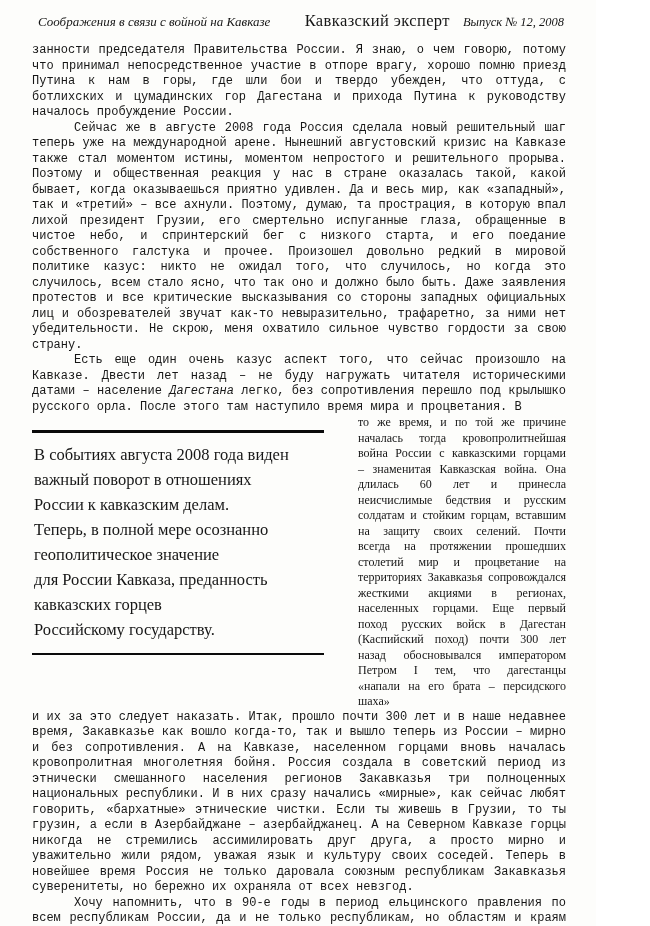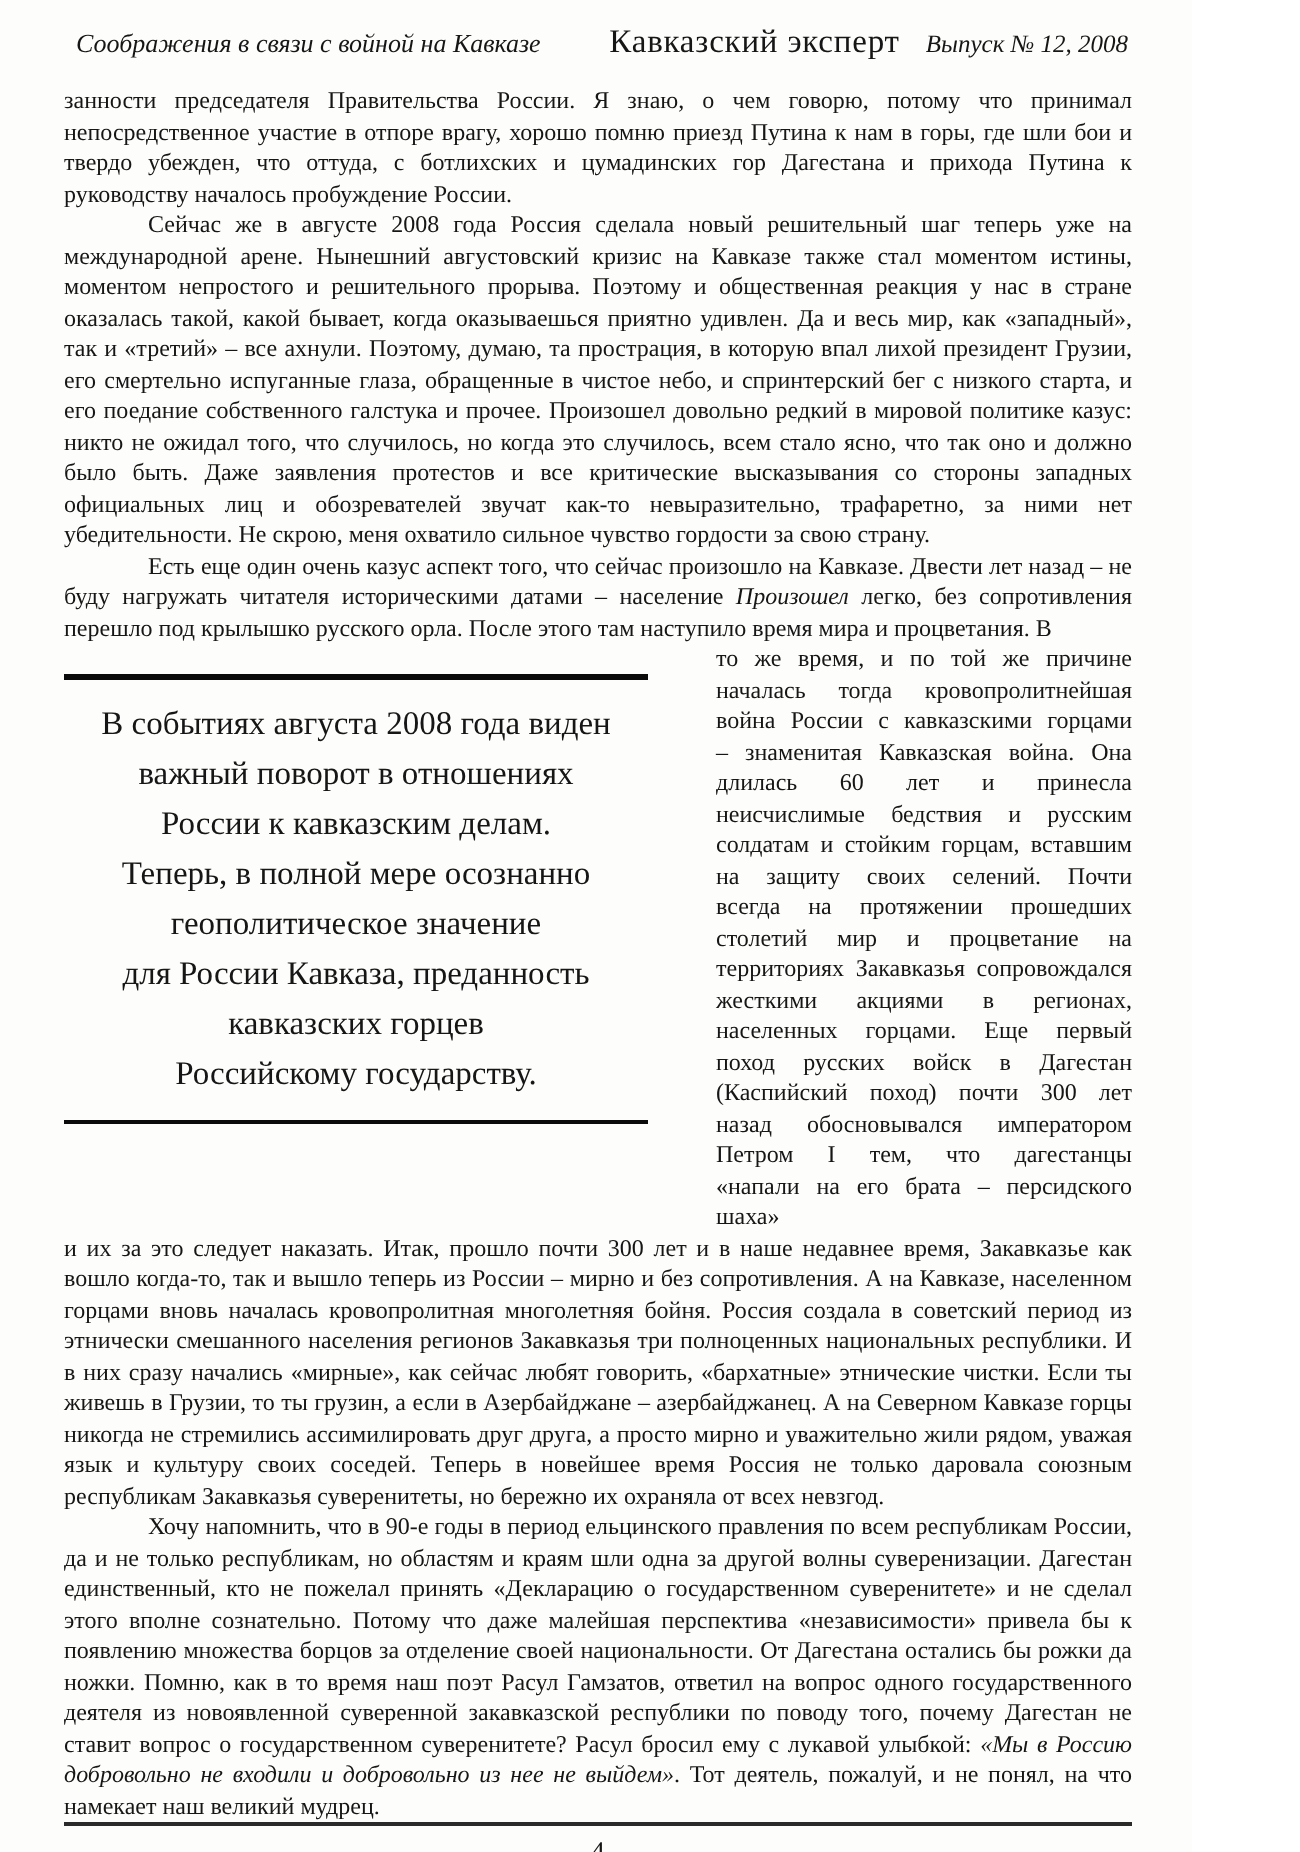--- a/index.html
+++ b/index.html
@@ -16,29 +16,29 @@
   
   .header-row { display: flex; justify-content: space-between; align-items: baseline; padding: 2px 2px 0 6px; }
   .running-title { font-style: italic; font-size: 13px; white-space: nowrap; }
   .header-right { white-space: nowrap; text-align: center; }
   .journal-name { font-size: 16.5px; letter-spacing: 0.4px; }
   .issue-label { font-style: italic; font-size: 12.5px; margin-left: 9px; }
   .header-rule { height: 2.5px; background: #050505; margin-top: 5px; }
 
   
   .article { margin-top: 7px; font-size: 12px; line-height: 15.5px; text-align: justify; }
-  .para { margin: 0; text-indent: 42px; }
+  .para { margin: 0; text-indent: 42px; font-family: Liberation Mono, monospace; }
   .no-indent { text-indent: 0; }
 
   
   .wrap-section { display: flex; gap: 10px; }
   .pullquote-col { width: 292px; flex: 0 0 auto; padding-top: 15px; }
   .pq-rule { height: 2.5px; background: #0a0a0a; }
   .pq-text {
-    text-align: center;
+    text-align: left;
     font-size: 16.5px;
     line-height: 25px;
     padding: 9px 2px 11px 2px;
   }
   .right-col { flex: 1 1 auto; text-align: justify; word-spacing: 2.5px; margin-left: 24px; }
 
   
   .footer { margin-top: auto; padding-bottom: 32px; }
   .footer-rule { height: 1.5px; background: #2a2a2a; }
   .page-number { text-align: center; font-size: 13.5px; padding-top: 5px; }
@@ -58,21 +58,21 @@
     </span>
   </header>
   <div class="header-rule"></div>
 
   <main class="article">
 
     <p class="para no-indent">занности председателя Правительства России. Я знаю, о чем говорю, потому что принимал непосредственное участие в отпоре врагу, хорошо помню приезд Путина к нам в горы, где шли бои и твердо убежден, что оттуда, с ботлихских и цумадинских гор Дагестана и прихода Путина к руководству началось пробуждение России.</p>
 
     <p class="para">Сейчас же в августе 2008 года Россия сделала новый решительный шаг теперь уже на международной арене. Нынешний августовский кризис на Кавказе также стал моментом истины, моментом непростого и решительного прорыва. Поэтому и общественная реакция у нас в стране оказалась такой, какой бывает, когда оказываешься приятно удивлен. Да и весь мир, как «западный», так и «третий» – все ахнули. Поэтому, думаю, та прострация, в которую впал лихой президент Грузии, его смертельно испуганные глаза, обращенные в чистое небо, и спринтерский бег с низкого старта, и его поедание собственного галстука и прочее. Произошел довольно редкий в мировой политике казус: никто не ожидал того, что случилось, но когда это случилось, всем стало ясно, что так оно и должно было быть. Даже заявления протестов и все критические высказывания со стороны западных официальных лиц и обозревателей звучат как-то невыразительно, трафаретно, за ними нет убедительности. Не скрою, меня охватило сильное чувство гордости за свою страну.</p>
 
-    <p class="para"><span>Есть еще один очень казус аспект того, что сейчас произошло на Кавказе. Двести лет назад – не буду нагружать читателя историческими датами – население </span><i>Произошел</i><span> легко, без сопротивления перешло под крылышко русского орла. После этого там наступило время мира и процветания. В</span></p>
+    <p class="para"><span>Есть еще один очень казус аспект того, что сейчас произошло на Кавказе. Двести лет назад – не буду нагружать читателя историческими датами – население </span><i>Дагестана</i><span> легко, без сопротивления перешло под крылышко русского орла. После этого там наступило время мира и процветания. В</span></p>
 
     <div class="wrap-section">
       <aside class="pullquote-col">
         <div class="pq-rule"></div>
         <div class="pq-text">В событиях августа 2008 года виден<br>важный поворот в отношениях<br>России к кавказским делам.<br>Теперь, в полной мере осознанно<br>геополитическое значение<br>для России Кавказа, преданность<br>кавказских горцев<br>Российскому государству.</div>
         <div class="pq-rule"></div>
       </aside>
       <div class="right-col">то же время, и по той же причине началась тогда кровопролитнейшая война России с кавказскими горцами – знаменитая Кавказская война. Она длилась 60 лет и принесла неисчислимые бедствия и русским солдатам и стойким горцам, вставшим на защиту своих селений. Почти всегда на протяжении прошедших столетий мир и процветание на территориях Закавказья сопровождался жесткими акциями в регионах, населенных горцами. Еще первый поход русских войск в Дагестан (Каспийский поход) почти 300 лет назад обосновывался императором Петром I тем, что дагестанцы «напали на его брата – персидского шаха»</div>
     </div>
 

